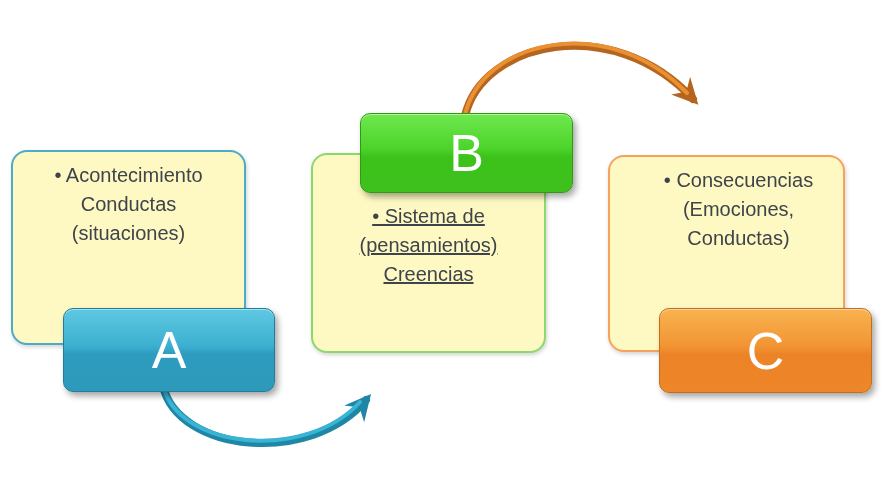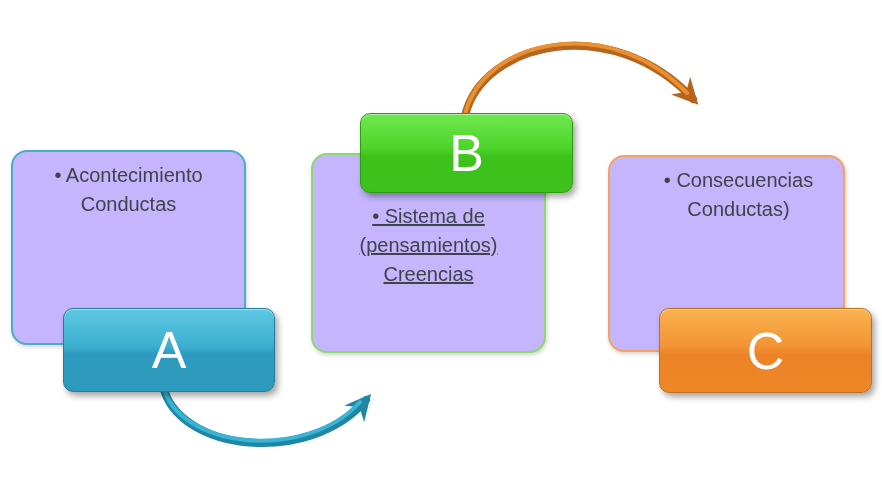--- a/index.html
+++ b/index.html
@@ -8,21 +8,21 @@
     width: 882px;
     height: 504px;
     background: #ffffff;
     overflow: hidden;
     font-family: "Liberation Sans", sans-serif;
   }
 
   
   .panel {
     position: absolute;
-    background: #c4b5fd;
+    background: #fef9c3;
     border-radius: 16px;
     box-shadow: 1px 2px 4px rgba(0,0,0,0.18);
     box-sizing: border-box;
   }
   .panel-a { left: 11px;  top: 150px; width: 235px; height: 195px; border: 2px solid #4bacc6; }
   .panel-b { left: 311px; top: 153px; width: 235px; height: 200px; border: 2px solid #8bd96b; }
   .panel-c { left: 608px; top: 155px; width: 237px; height: 197px; border: 2px solid #f5a35c; }
 
   .panel-text {
     position: absolute;
@@ -77,34 +77,36 @@
 </style>
 </head>
 <body>
 
 <div class="canvas">
 
   <div class="panel panel-a">
     <div class="panel-text">
       <div>• Acontecimiento</div>
       <div>Conductas</div>
+      <div>(situaciones)</div>
     </div>
   </div>
 
   <div class="panel panel-b">
     <div class="panel-text">
       <div>• Sistema de</div>
       <div>(pensamientos)</div>
       <div>Creencias</div>
     </div>
   </div>
 
   <div class="panel panel-c">
     <div class="panel-text">
       <div>• Consecuencias</div>
+      <div>(Emociones,</div>
       <div>Conductas)</div>
     </div>
   </div>
 
   <svg class="arrows-layer" viewBox="0 0 882 504" xmlns="http://www.w3.org/2000/svg">
     <defs>
       <marker id="head-teal" markerUnits="userSpaceOnUse" markerWidth="26" markerHeight="26" viewBox="0 0 10 10" refX="7" refY="5" orient="auto">
         <path d="M0,0 L10,5 L0,10 L3.2,5 Z" fill="#1F87A5"></path>
       </marker>
       <marker id="head-orange" markerUnits="userSpaceOnUse" markerWidth="26" markerHeight="26" viewBox="0 0 10 10" refX="7" refY="5" orient="auto">

